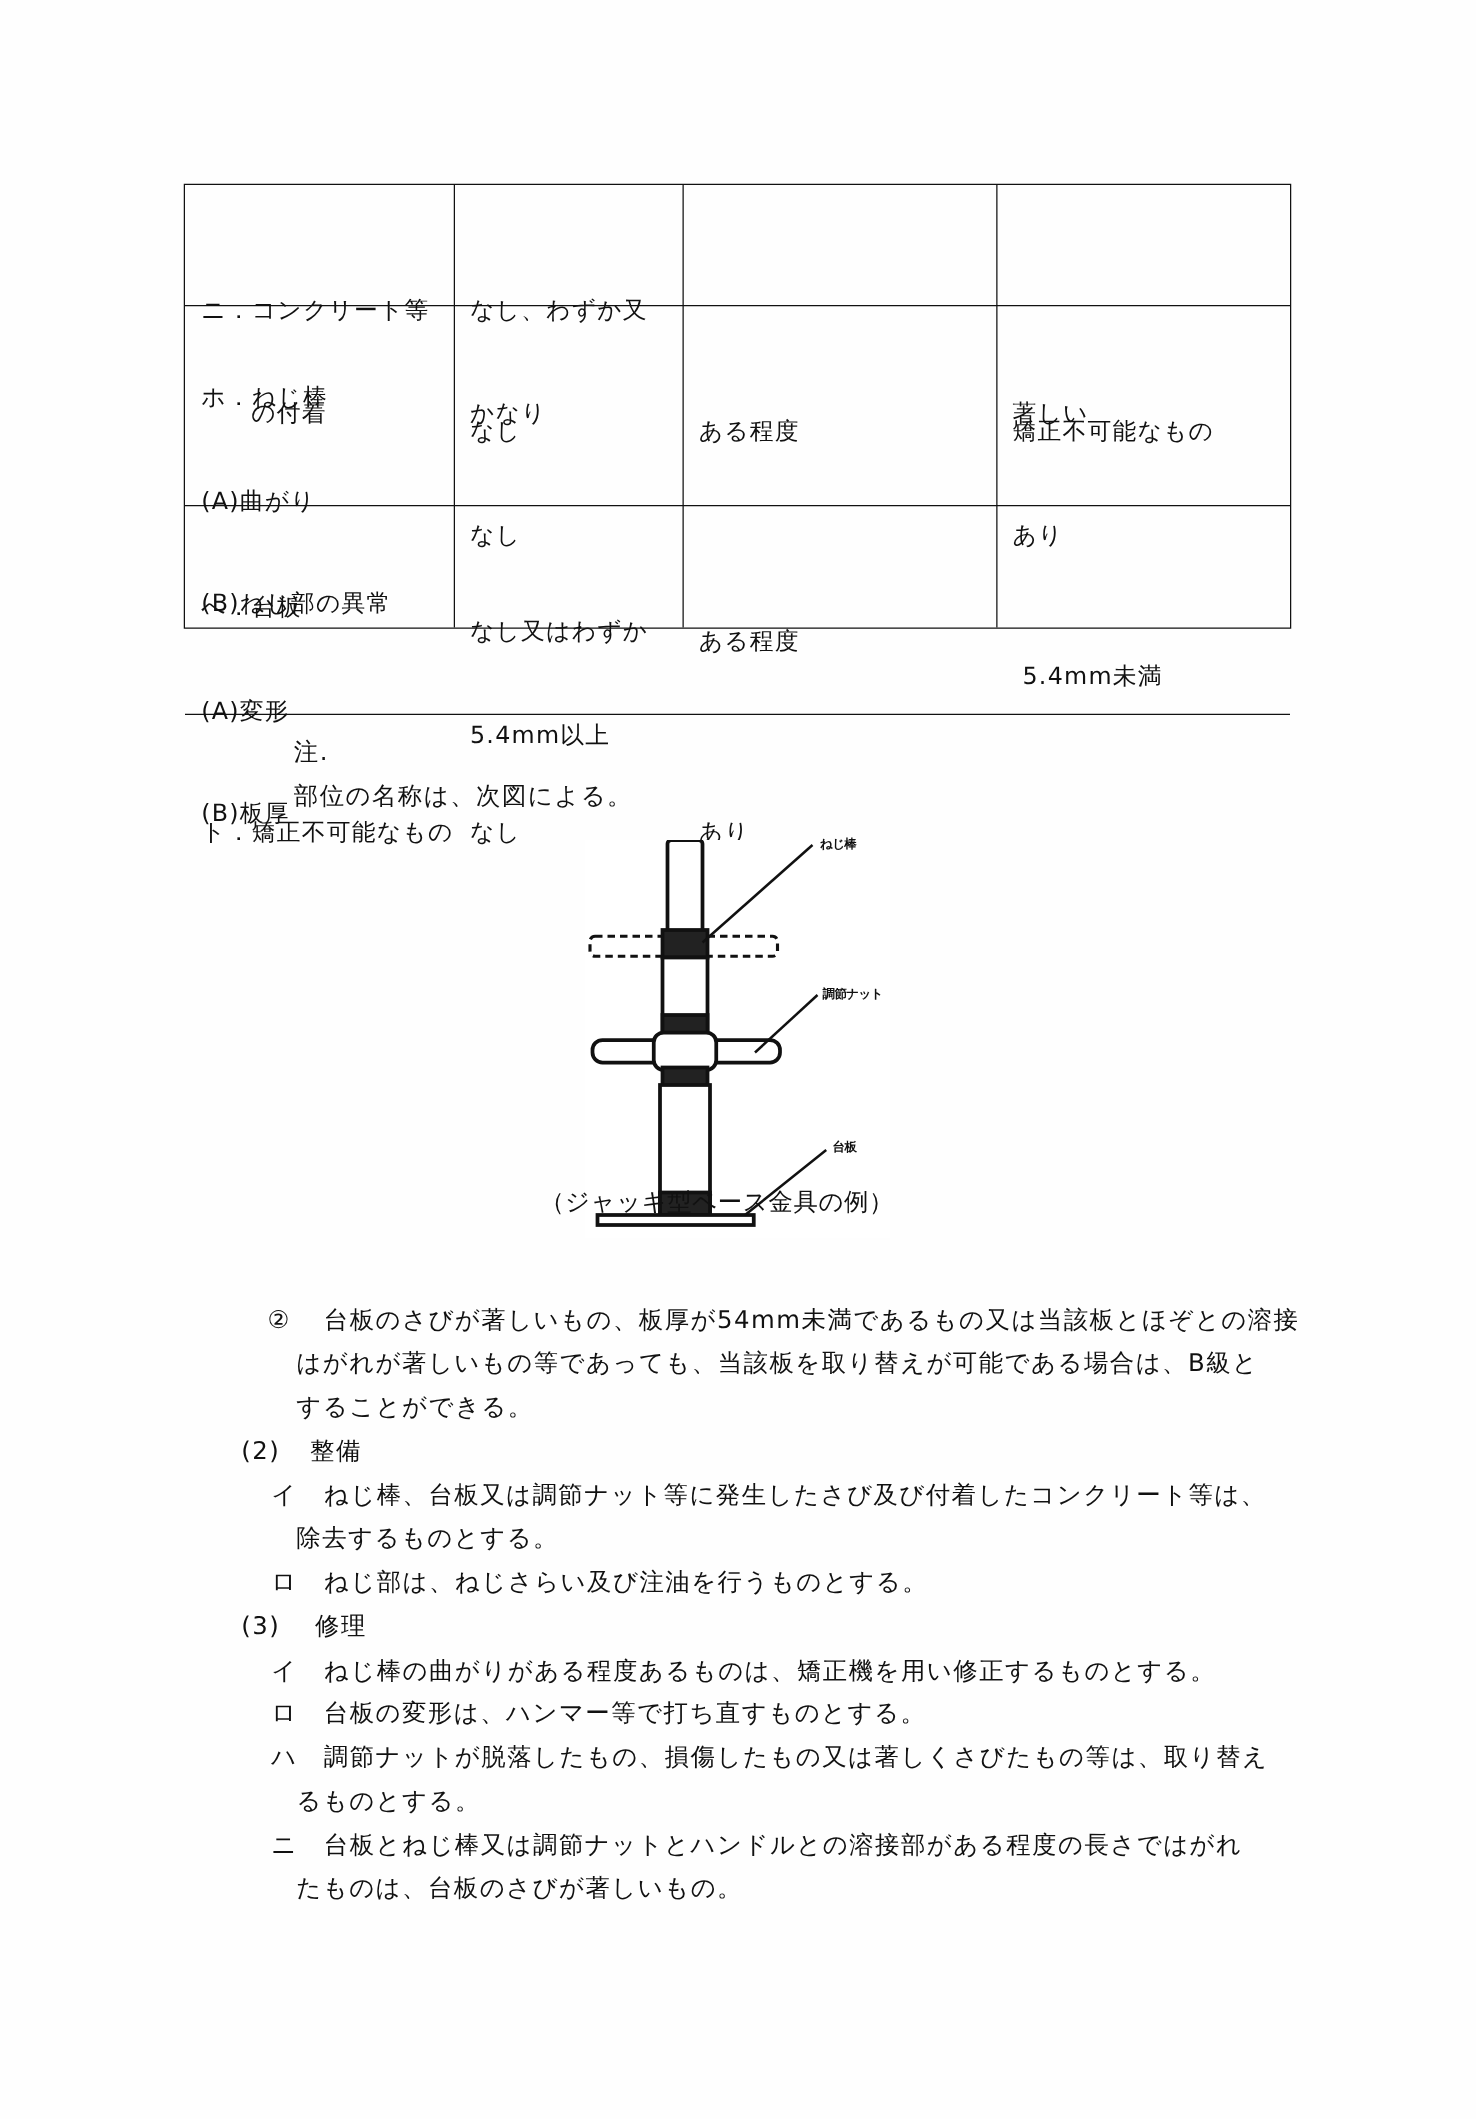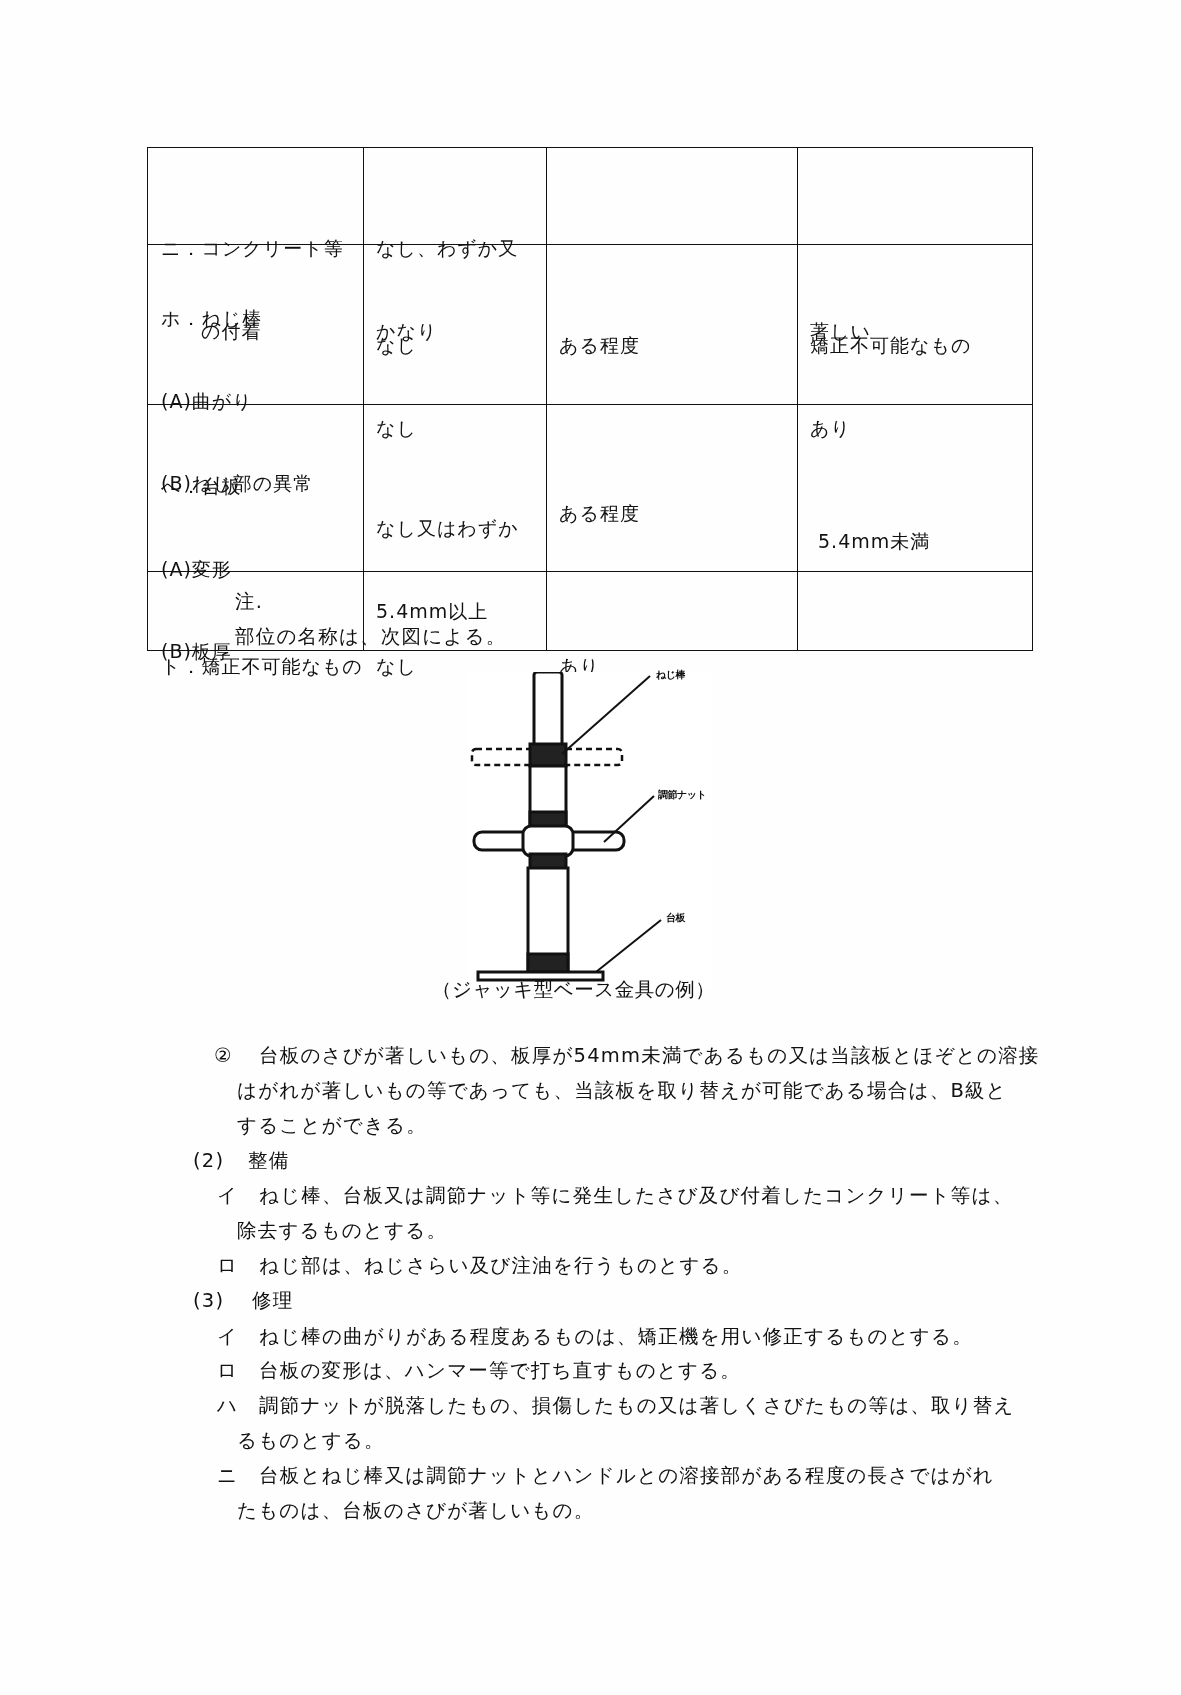--- a/index.html
+++ b/index.html
@@ -2,21 +2,21 @@
 <html><head>
 <meta charset="utf-8">
 <style>
   html, body { margin: 0; padding: 0; background: #fefefe; }
   body {
     width: 1181px; height: 1695px; position: relative; overflow: hidden;
     font-family: "DejaVu Sans", "Liberation Sans", sans-serif;
     color: #111;
   }
   
-  .tbl { position: absolute; left: 147px; top: 147px; width: 886px; height: 504px;
+  .tbl { position: absolute; left: 147px; top: 147px; width: 886px; height: 356px;
          border: 1.5px solid #111; box-sizing: border-box; }
   .hline { position: absolute; left: 0; right: 0; height: 0; border-top: 1.5px solid #111; }
   .vline { position: absolute; top: 0; bottom: 0; width: 0; border-left: 1.5px solid #111; }
   .cell-txt { position: absolute; font-size: 19px; line-height: 27.5px; white-space: pre; letter-spacing: 1px; }
   .body-txt { position: absolute; font-size: 19.5px; line-height: 35px; white-space: pre; letter-spacing: 1.2px; }
   .fig { position: absolute; left: 468px; top: 672px; width: 244px; height: 318px; background: #fff; }
   .fig-label { position: absolute; font-size: 10px; font-weight: bold; white-space: nowrap; letter-spacing: -0.5px; }
 </style>
 </head>
 <body>
@@ -62,21 +62,21 @@
       <div>あり</div>
     </div>
   </div>
 
   <div>
     <div class="cell-txt" style="left:13px; top:270px">
       <div>へ．台板</div>
       <div>(A)変形</div>
       <div>(B)板厚</div>
     </div>
-    <div class="cell-txt" style="left:228px; top:312px">
+    <div class="cell-txt" style="left:228px; top:289px">
       <div>なし又はわずか</div>
       <div>5.4mm以上</div>
     </div>
     <div class="cell-txt" style="left:411px; top:297px">
       <div>ある程度</div>
     </div>
     <div class="cell-txt" style="left:670px; top:325px">
       <div>5.4mm未満</div>
     </div>
   </div>
@@ -124,21 +124,21 @@
       <line x1="94" y1="82" x2="182" y2="4"></line>
       <line x1="136" y1="170" x2="186" y2="124"></line>
       <line x1="128" y1="300" x2="193" y2="248"></line>
     </g>
   </svg>
   <span class="fig-label" style="left:188px; top:-4px">ねじ棒</span>
   <span class="fig-label" style="left:190px; top:116px">調節ナット</span>
   <span class="fig-label" style="left:198px; top:239px">台板</span>
 </div>
 
-<div class="body-txt" style="left:432px; top:972px; letter-spacing:0.5px">（ジャッキ型ベース金具の例）</div>
+<div class="body-txt" style="left:432px; top:944px; letter-spacing:0.5px">（ジャッキ型ベース金具の例）</div>
 
 <div>
   <div class="body-txt" style="left:214px; top:1038px">②</div>
   <div class="body-txt" style="left:259px; top:1038px">台板のさびが著しいもの、板厚が54mm未満であるもの又は当該板とほぞとの溶接</div>
   <div class="body-txt" style="left:237px; top:1073px">はがれが著しいもの等であっても、当該板を取り替えが可能である場合は、B級と</div>
   <div class="body-txt" style="left:237px; top:1108px">することができる。</div>
 </div>
 
 <div>
   <div class="body-txt" style="left:193px; top:1143px">(2)</div>

